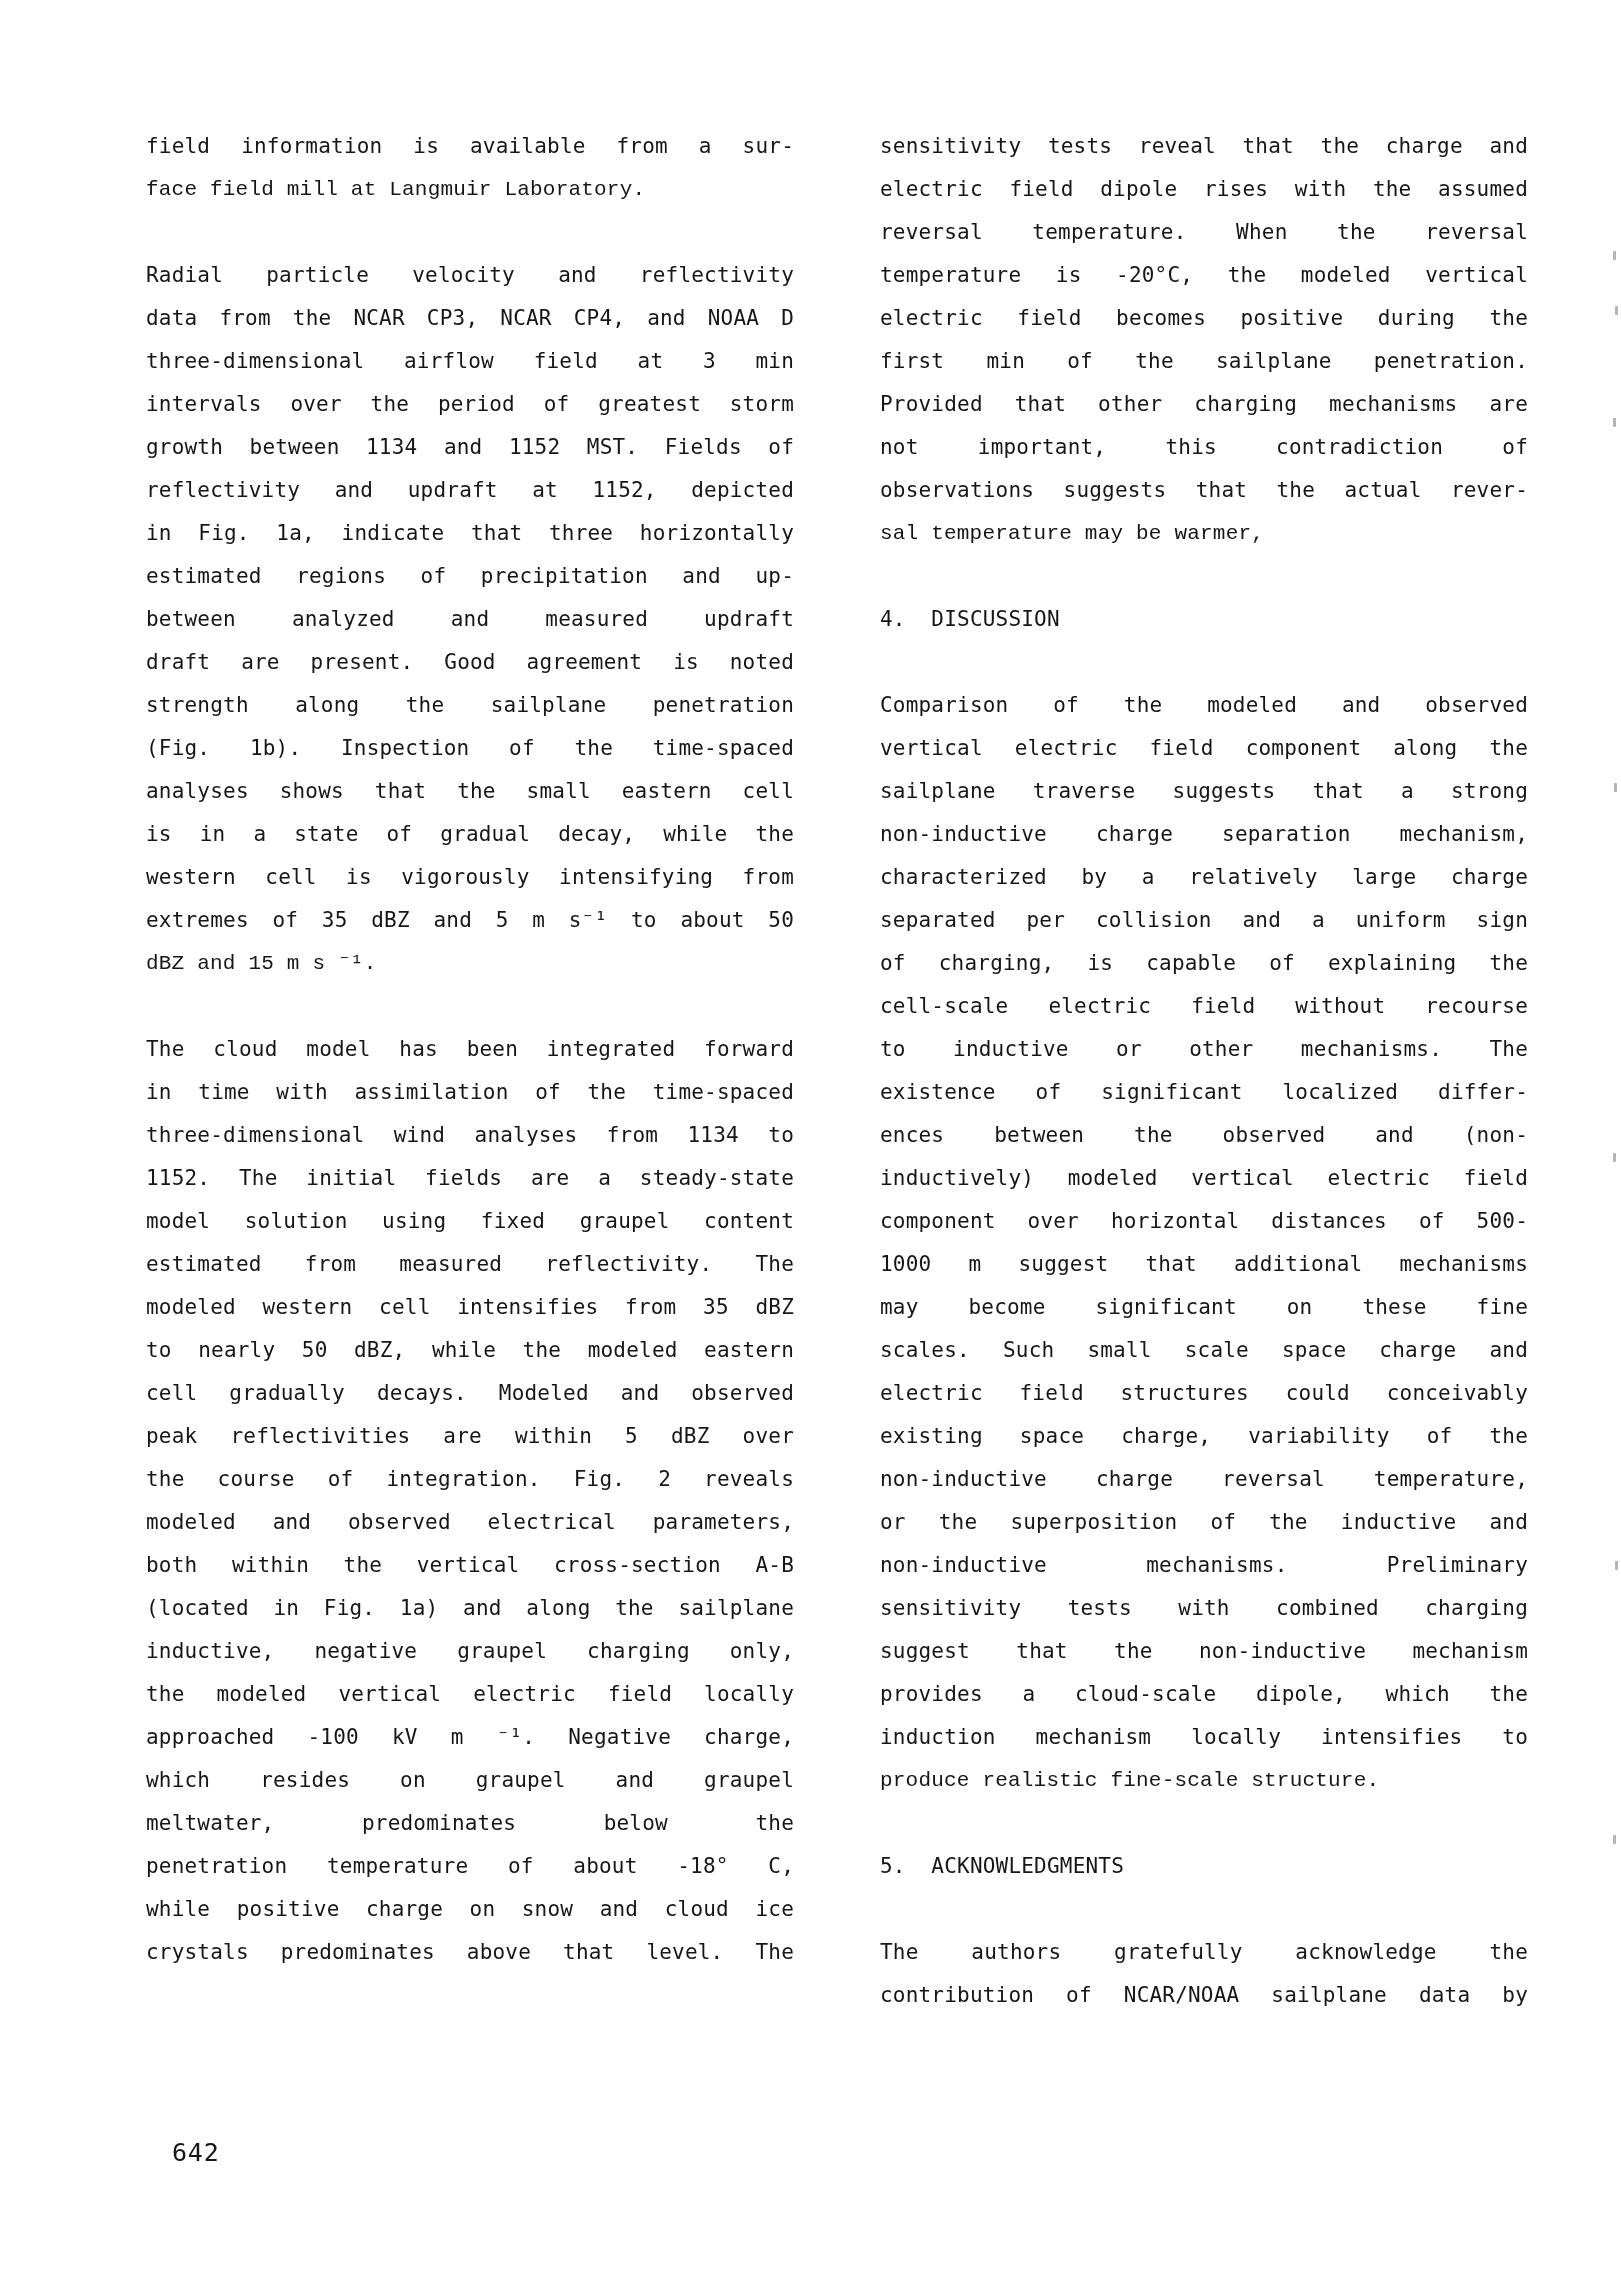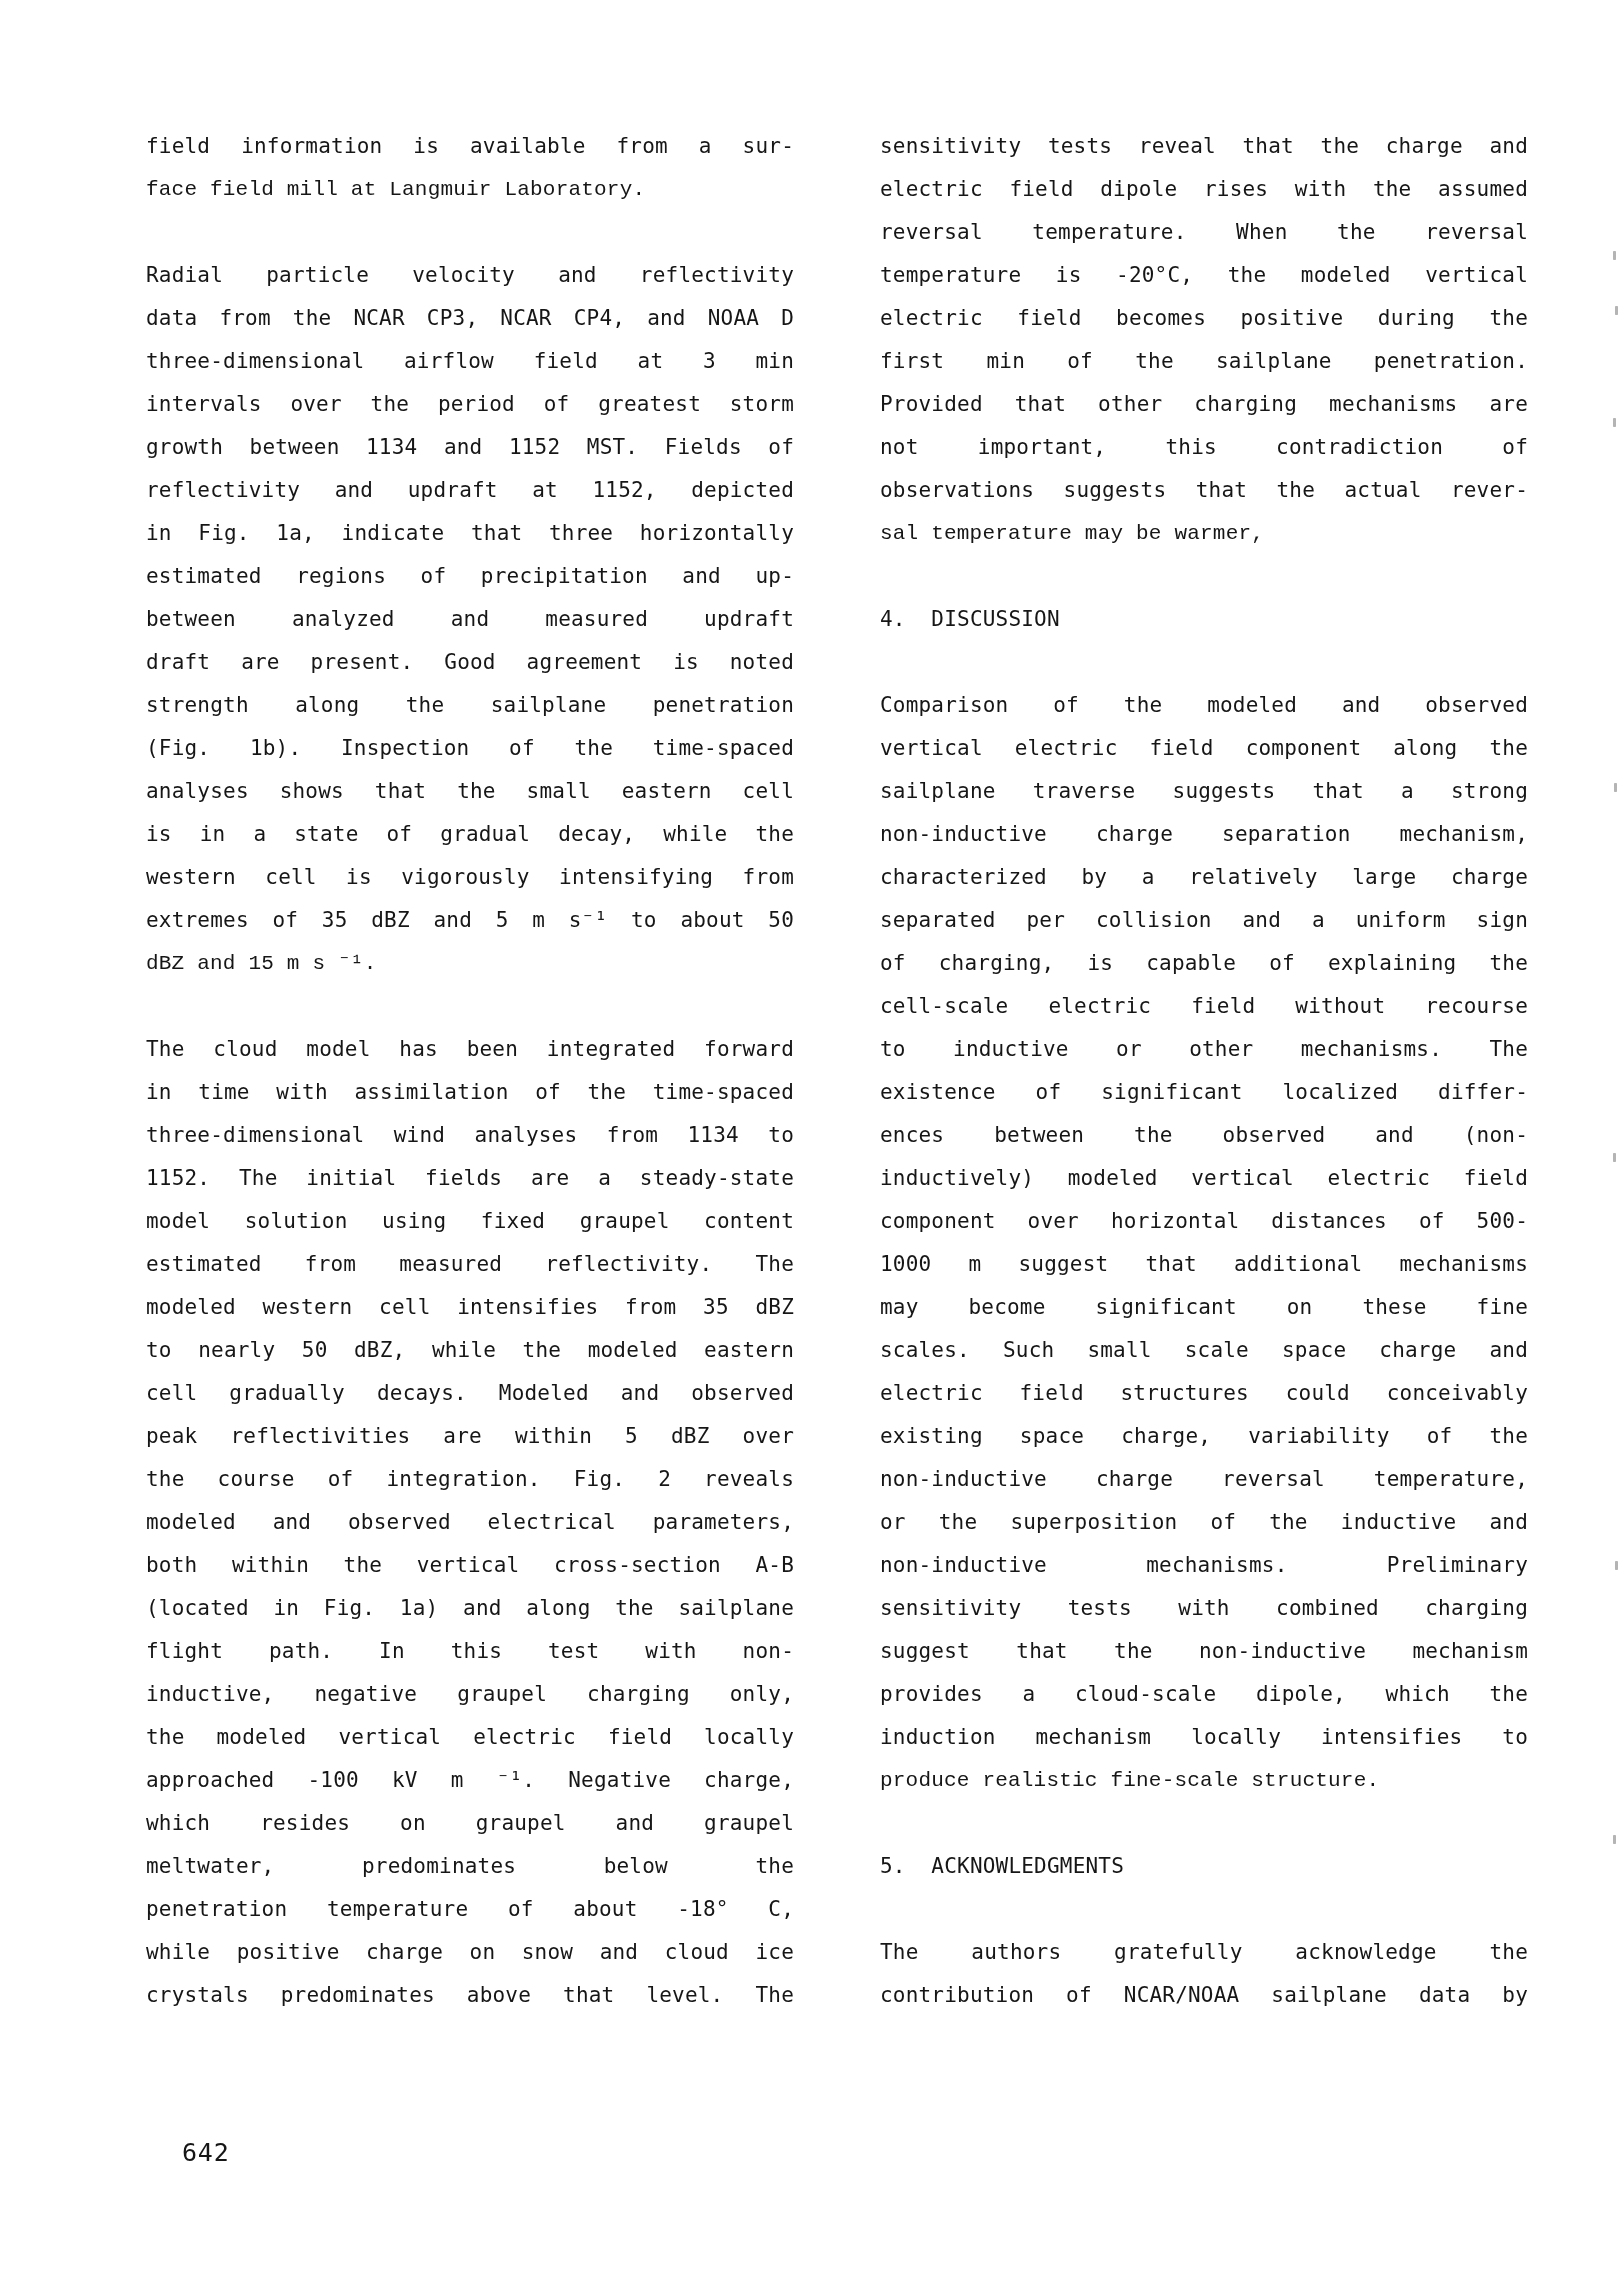--- a/index.html
+++ b/index.html
@@ -36,21 +36,20 @@
     white-space: pre;
   }
   .heading-block { margin-top: 0; }
   .page-number {
     position: absolute;
     left: 172px;
     top: 2137px;
     font-size: 25px;
     line-height: 32px;
     letter-spacing: 0.8px;
-    margin-left: 10px;
   }
   .speck {
     position: absolute;
     background: #b4b4b4;
     width: 3.2px;
     height: 9px;
     border-radius: 0.8px;
   }
 </style>
 </head>
@@ -89,21 +88,20 @@
         <div class="line">model solution using fixed graupel content</div>
         <div class="line">estimated from measured reflectivity. The</div>
         <div class="line">modeled western cell intensifies from 35 dBZ</div>
         <div class="line">to nearly 50 dBZ, while the modeled eastern</div>
         <div class="line">cell gradually decays. Modeled and observed</div>
         <div class="line">peak reflectivities are within 5 dBZ over</div>
         <div class="line">the course of integration. Fig. 2 reveals</div>
         <div class="line">modeled and observed electrical parameters,</div>
         <div class="line">both within the vertical cross-section A-B</div>
         <div class="line">(located in Fig. 1a) and along the sailplane</div>
-        <div class="line">flight path. In this test with non-</div>
         <div class="line">inductive, negative graupel charging only,</div>
         <div class="line">the modeled vertical electric field locally</div>
         <div class="line">approached -100 kV m ⁻¹. Negative charge,</div>
         <div class="line">which resides on graupel and graupel</div>
         <div class="line">meltwater, predominates below the</div>
         <div class="line">penetration temperature of about -18° C,</div>
         <div class="line">while positive charge on snow and cloud ice</div>
         <div class="line">crystals predominates above that level. The</div>
       </div>
     </div>

